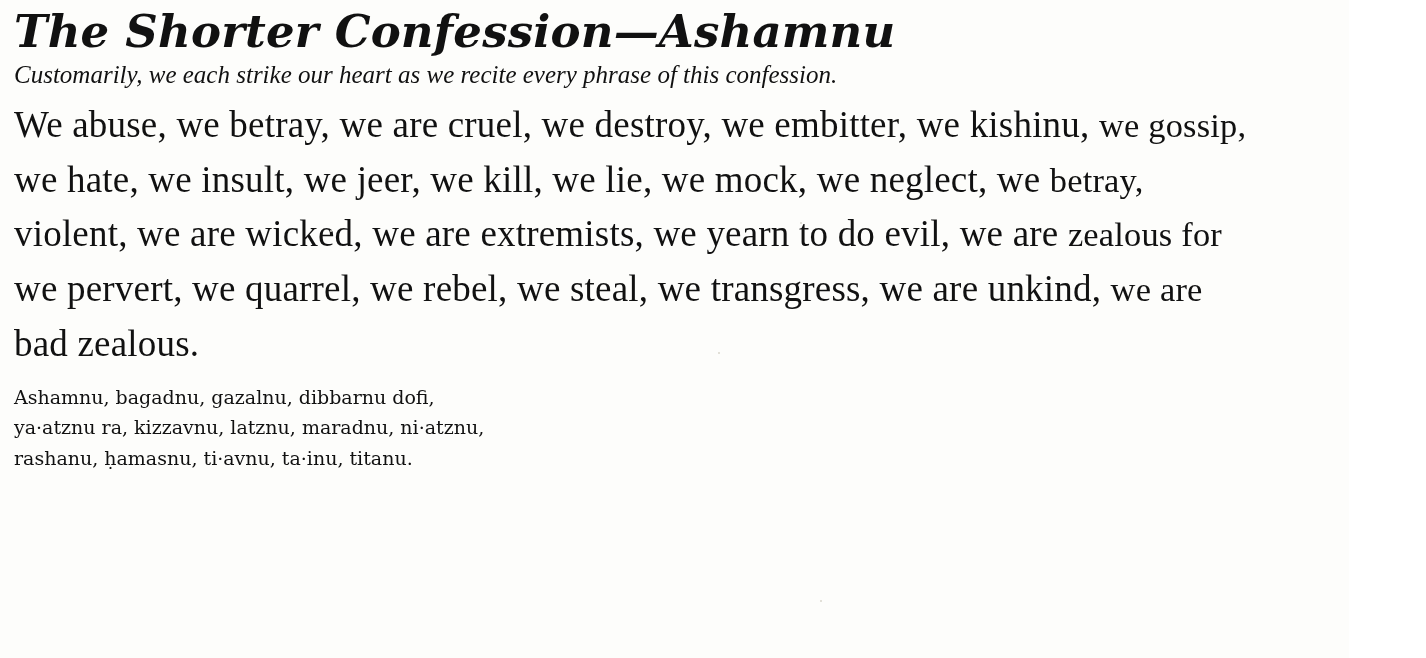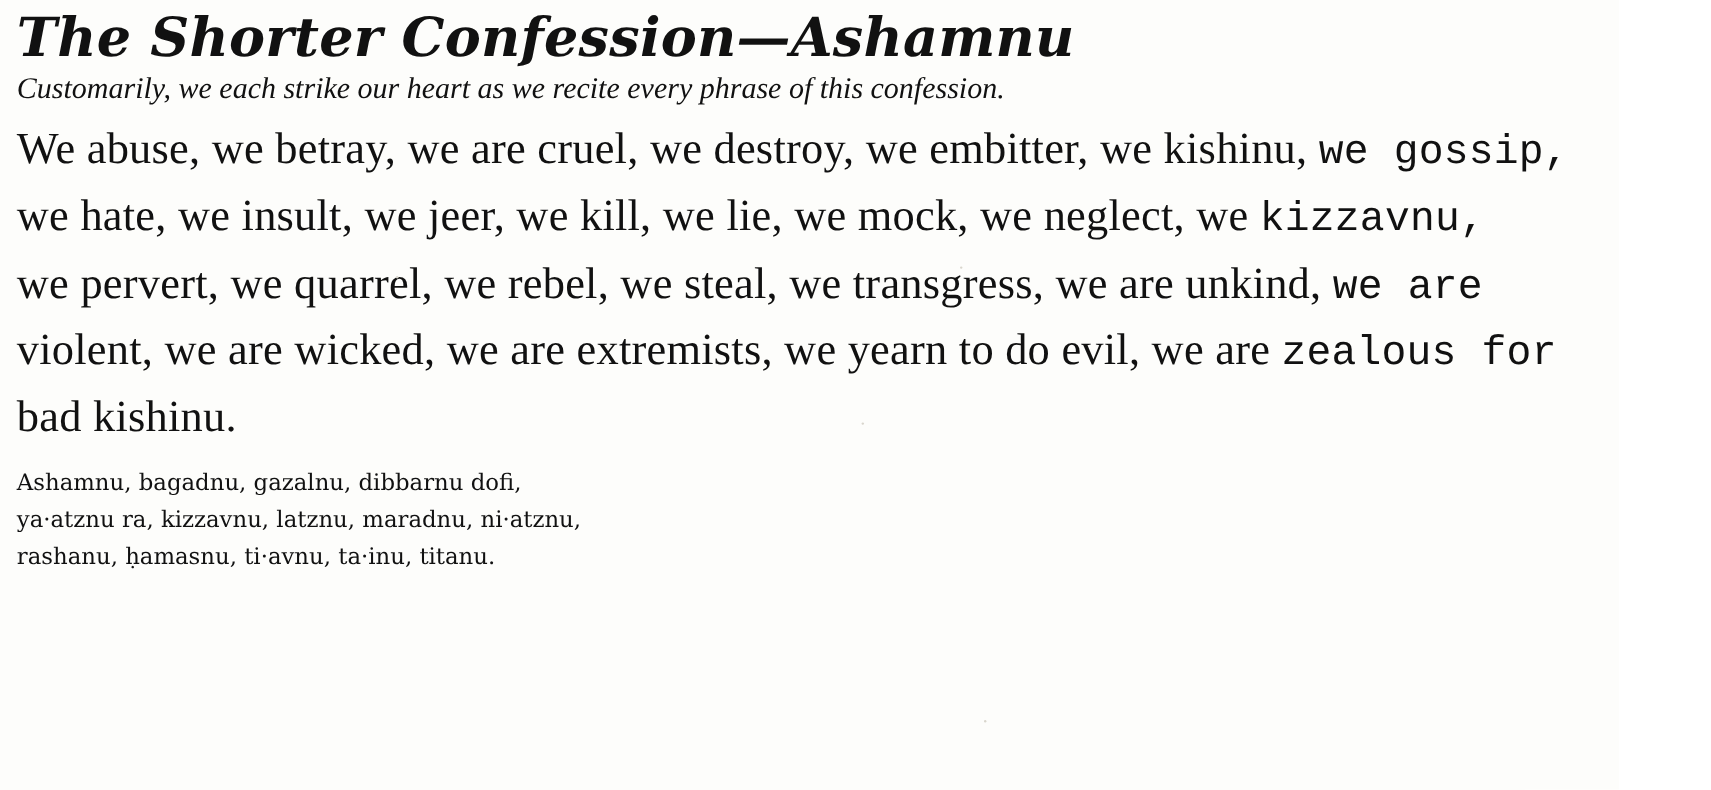--- a/index.html
+++ b/index.html
@@ -49,21 +49,20 @@
     margin: 0 0 10px 0;
     letter-spacing: 0.2px;
   }
   .english .line {
     display: block;
     white-space: nowrap;
   }
   
   .english .line .tail {
     font-size: 0.93em;
-    font-family: Liberation Mono, monospace;
   }
   .translit {
     font-family: "DejaVu Serif", serif;
     font-size: 19px;
     line-height: 1.62;
     margin: 0;
   }
   .translit .line {
     display: block;
     white-space: nowrap;
@@ -84,30 +83,30 @@
 
     <h1 class="title">The Shorter Confession—Ashamnu</h1>
 
     <p class="rubric">Customarily, we each strike our heart as we recite every phrase of this confession.</p>
 
     <div class="english">
       <span class="line">
         <span>We abuse, we betray, we are cruel, we destroy, we embitter, we kishinu, </span><span class="tail">we gossip,</span>
       </span>
       <span class="line">
-        <span>we hate, we insult, we jeer, we kill, we lie, we mock, we neglect, we </span><span class="tail">kizzavnu,</span>
+        <span>we hate, we insult, we jeer, we kill, we lie, we mock, we neglect, we </span><span class="tail">betray,</span>
+      </span>
+      <span class="line">
+        <span>violent, we are wicked, we are extremists, we yearn to do evil, we are </span><span class="tail">zealous for</span>
       </span>
       <span class="line">
         <span>we pervert, we quarrel, we rebel, we steal, we transgress, we are unkind, </span><span class="tail">we are</span>
       </span>
       <span class="line">
-        <span>violent, we are wicked, we are extremists, we yearn to do evil, we are </span><span class="tail">zealous for</span>
-      </span>
-      <span class="line">
-        <span>bad kishinu.</span><span class="tail"></span>
+        <span>bad zealous.</span><span class="tail"></span>
       </span>
     </div>
 
     <div class="translit">
       <span class="line">Ashamnu, bagadnu, gazalnu, dibbarnu dofi,</span>
       <span class="line">ya·atznu ra, kizzavnu, latznu, maradnu, ni·atznu,</span>
       <span class="line">rashanu, ḥamasnu, ti·avnu, ta·inu, titanu.</span>
     </div>
 
   </div>

